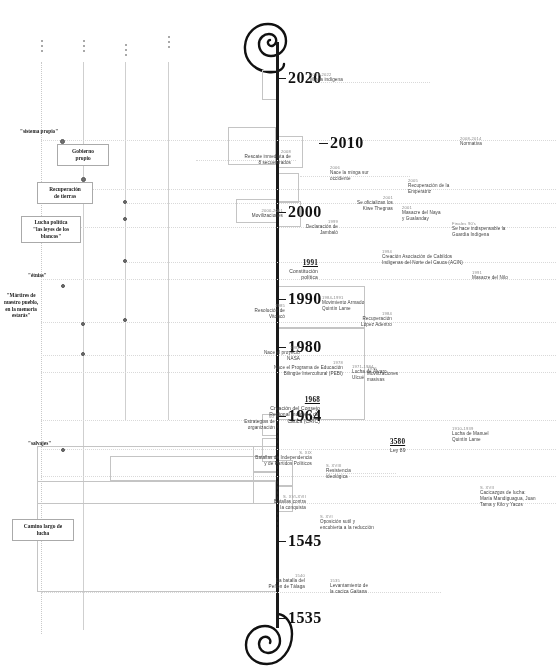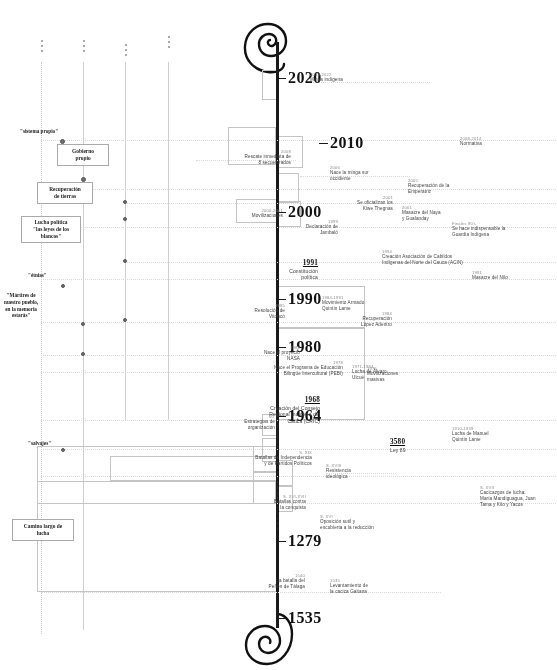--- a/index.html
+++ b/index.html
@@ -286,21 +286,21 @@
       <div class="year" style="left: 277px; top: 340px;">
         <span class="tick"></span>
         <span class="ylabel">1980</span>
       </div>
       <div class="year" style="left: 277px; top: 409px;">
         <span class="tick"></span>
         <span class="ylabel">1964</span>
       </div>
       <div class="year" style="left: 277px; top: 534px;">
         <span class="tick"></span>
-        <span class="ylabel">1279</span>
+        <span class="ylabel">1545</span>
       </div>
       <div class="year" style="left: 277px; top: 611px;">
         <span class="tick"></span>
         <span class="ylabel">1535</span>
       </div>
     </div>
 
   <div id="concepts-layer">
       <div class="boxlbl" style="left: 57px; top: 144px; width: 52px; height: 22px; display: flex; align-items: center; justify-content: center;">
         <span>Gobierno<br>propio</span>

